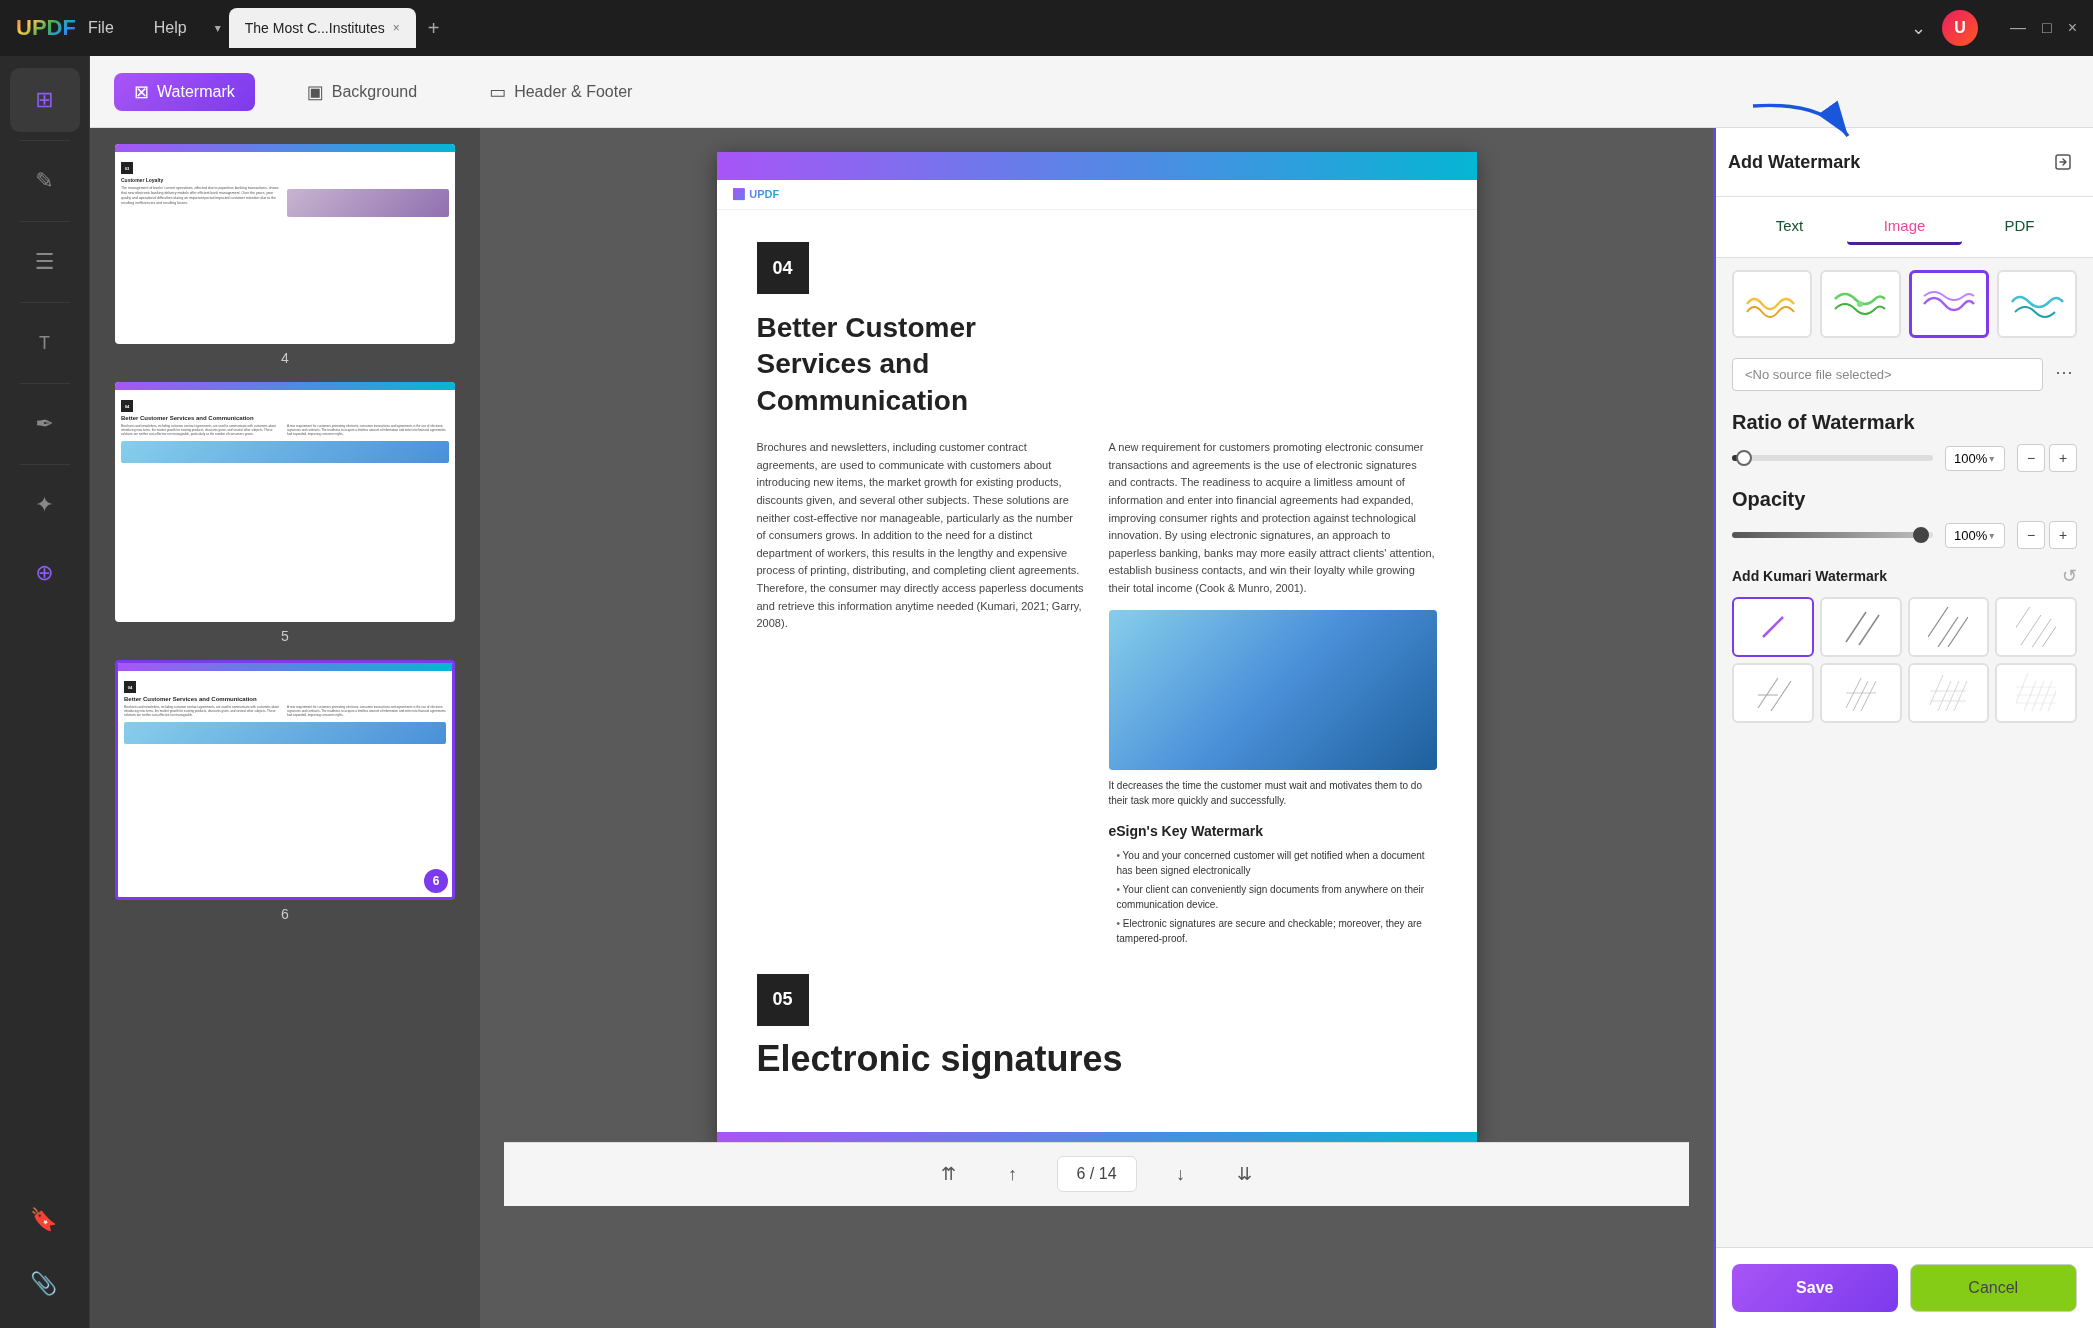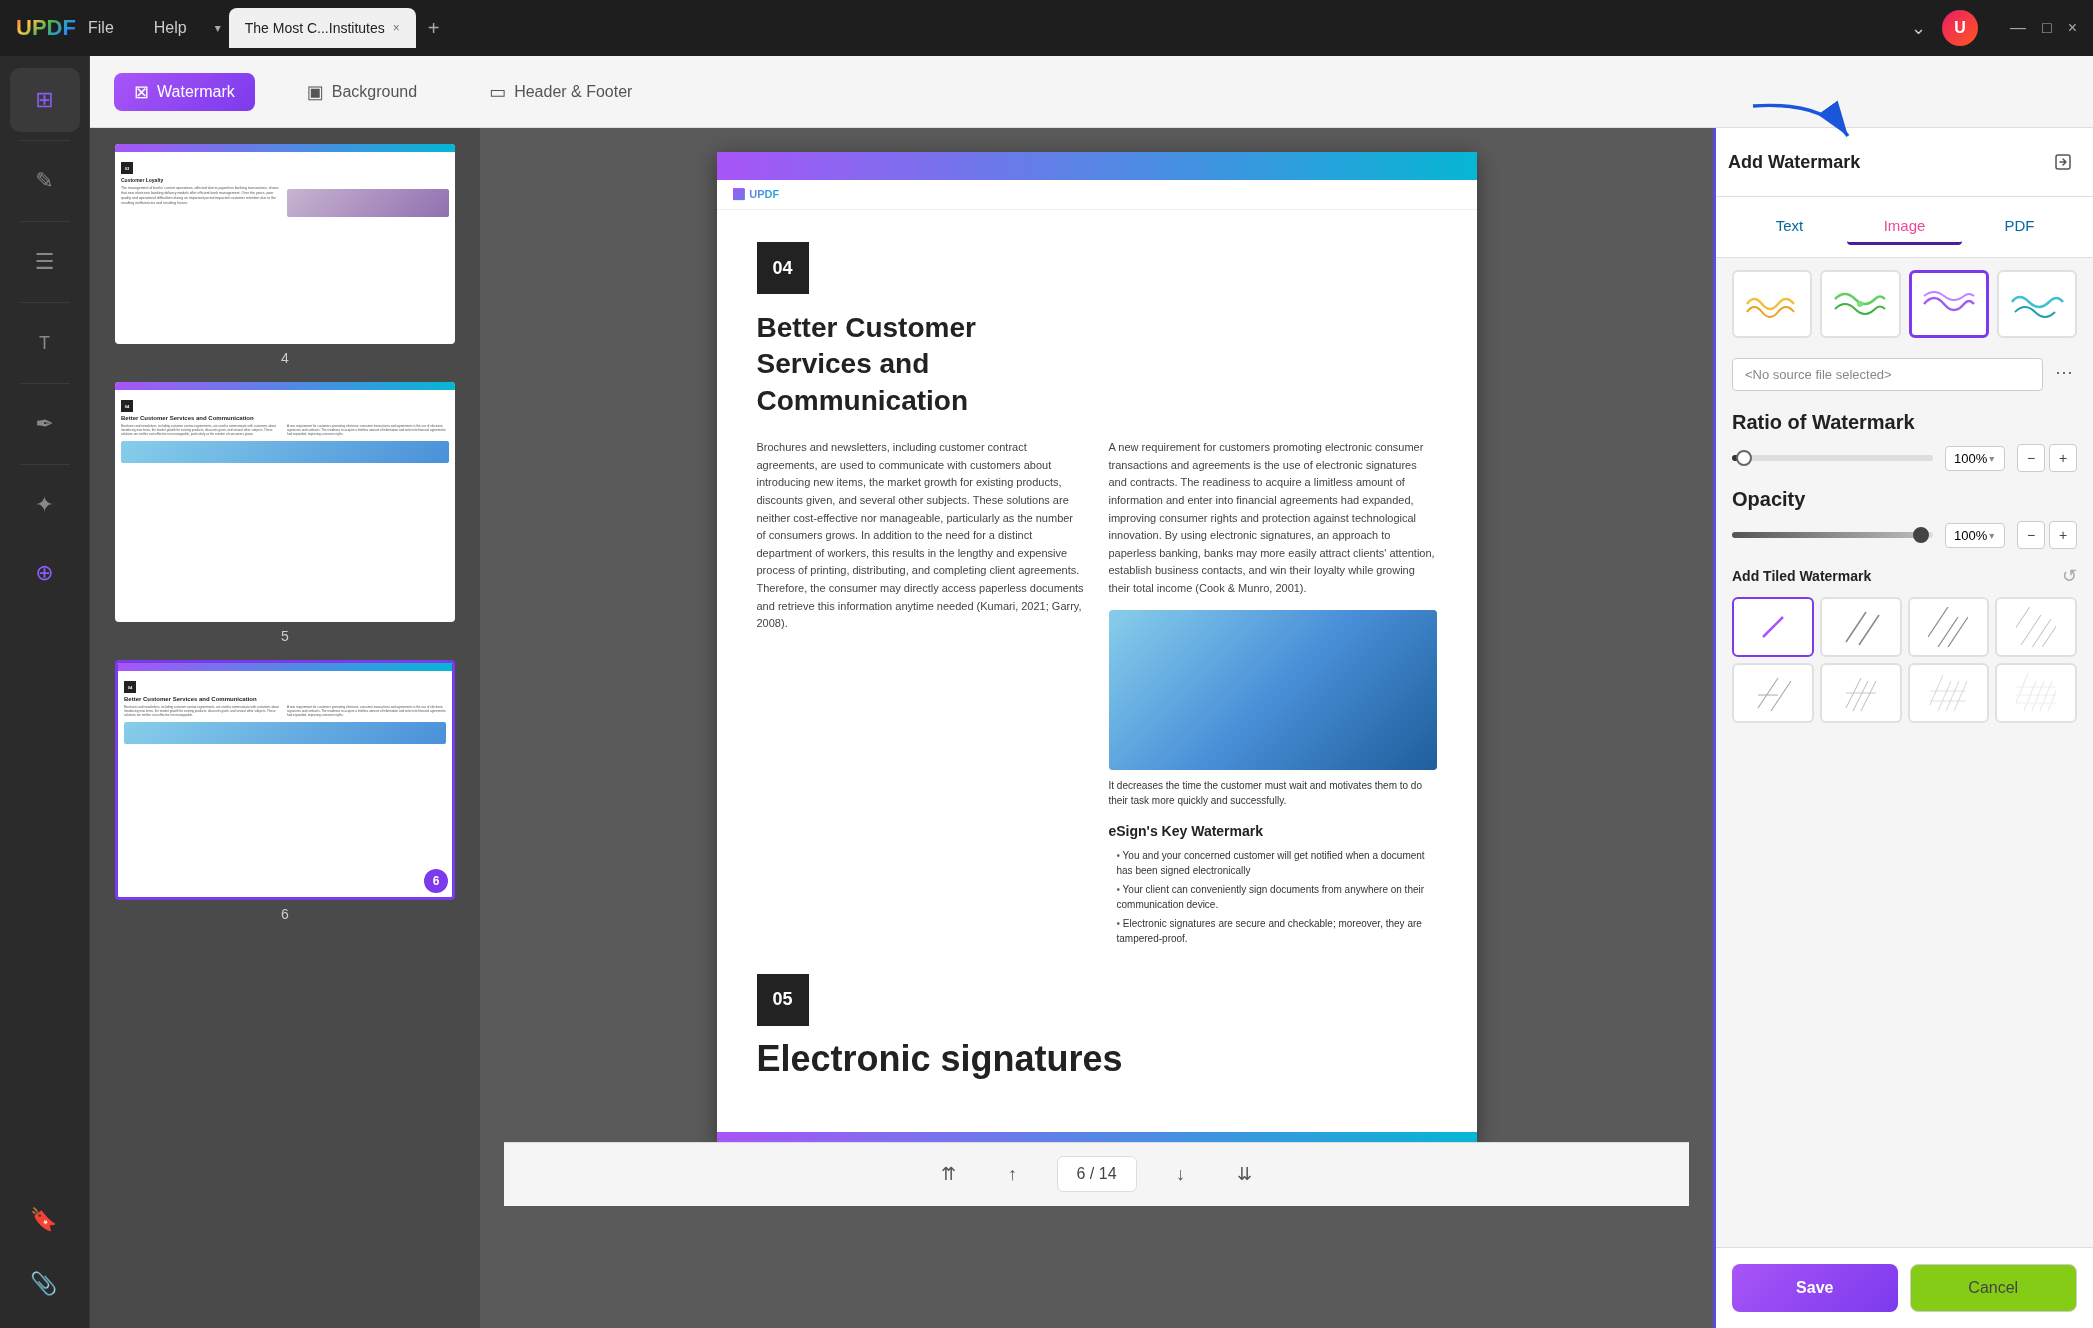--- a/index.html
+++ b/index.html
@@ -83,21 +83,21 @@
     .page-indicator { font-size: 16px; color: #444; padding: 8px 16px; background: white; border: 1px solid #ddd; border-radius: 6px; min-width: 80px; text-align: center; }
 
     
     .right-panel { width: 380px; background: #f5f5f5; border-left: 3px solid #5b4be0; display: flex; flex-direction: column; }
     .panel-header { padding: 16px 12px; background: white; border-bottom: 1px solid #e0e0e0; display: flex; align-items: center; justify-content: space-between; }
     .panel-title { font-size: 18px; font-weight: 600; color: #222; }
     .panel-export-btn { width: 36px; height: 36px; display: flex; align-items: center; justify-content: center; cursor: pointer; color: #555; font-size: 18px; }
 
     
     .wm-tabs { display: flex; padding: 12px 16px; background: white; border-bottom: 1px solid #e0e0e0; gap: 0; }
-    .wm-tab { flex: 1; padding: 8px; text-align: center; font-size: 15px; color: #0369a1; cursor: pointer; border-radius: 4px; }
+    .wm-tab { flex: 1; padding: 8px; text-align: center; font-size: 15px; color: #14532d; cursor: pointer; border-radius: 4px; }
     .wm-tab.active { background: white; font-weight: 400; color: #ec4899; border-bottom: 3px solid #4c1d95; }
 
     
     .wm-images { display: grid; grid-template-columns: repeat(4, 1fr); gap: 8px; padding: 12px 16px; }
     .wm-img-opt { height: 68px; background: white; border: 2px solid #e0e0e0; border-radius: 6px; display: flex; align-items: center; justify-content: center; cursor: pointer; overflow: hidden; }
     .wm-img-opt.selected { border-color: #7c3aed; border-width: 3px; }
 
     
     .source-row { padding: 8px 16px; display: flex; align-items: flex-start; gap: 8px; }
     .source-field { flex: 1; background: white; border: 1px solid #ccc; border-radius: 4px; padding: 8px 12px; font-size: 13px; color: #888; }
@@ -420,21 +420,21 @@
             </div>
             <div class="stepper">
               <div class="step-btn">−</div>
               <div class="step-btn">+</div>
             </div>
           </div>
         </div>
 
         <div class="tiled-section">
           <div class="tiled-header">
-            <span class="tiled-label">Add Tiled Watermark</span>
+            <span class="tiled-label">Add Kumari Watermark</span>
             <span class="tiled-reset">↺</span>
           </div>
 
           <div class="tiled-grid">
 
             <div class="tiled-opt selected">
               <svg width="40" height="40" viewBox="0 0 40 40">
                 <line x1="10" y1="30" x2="30" y2="10" stroke="#a855f7" stroke-width="2.5"></line>
               </svg>
             </div>

